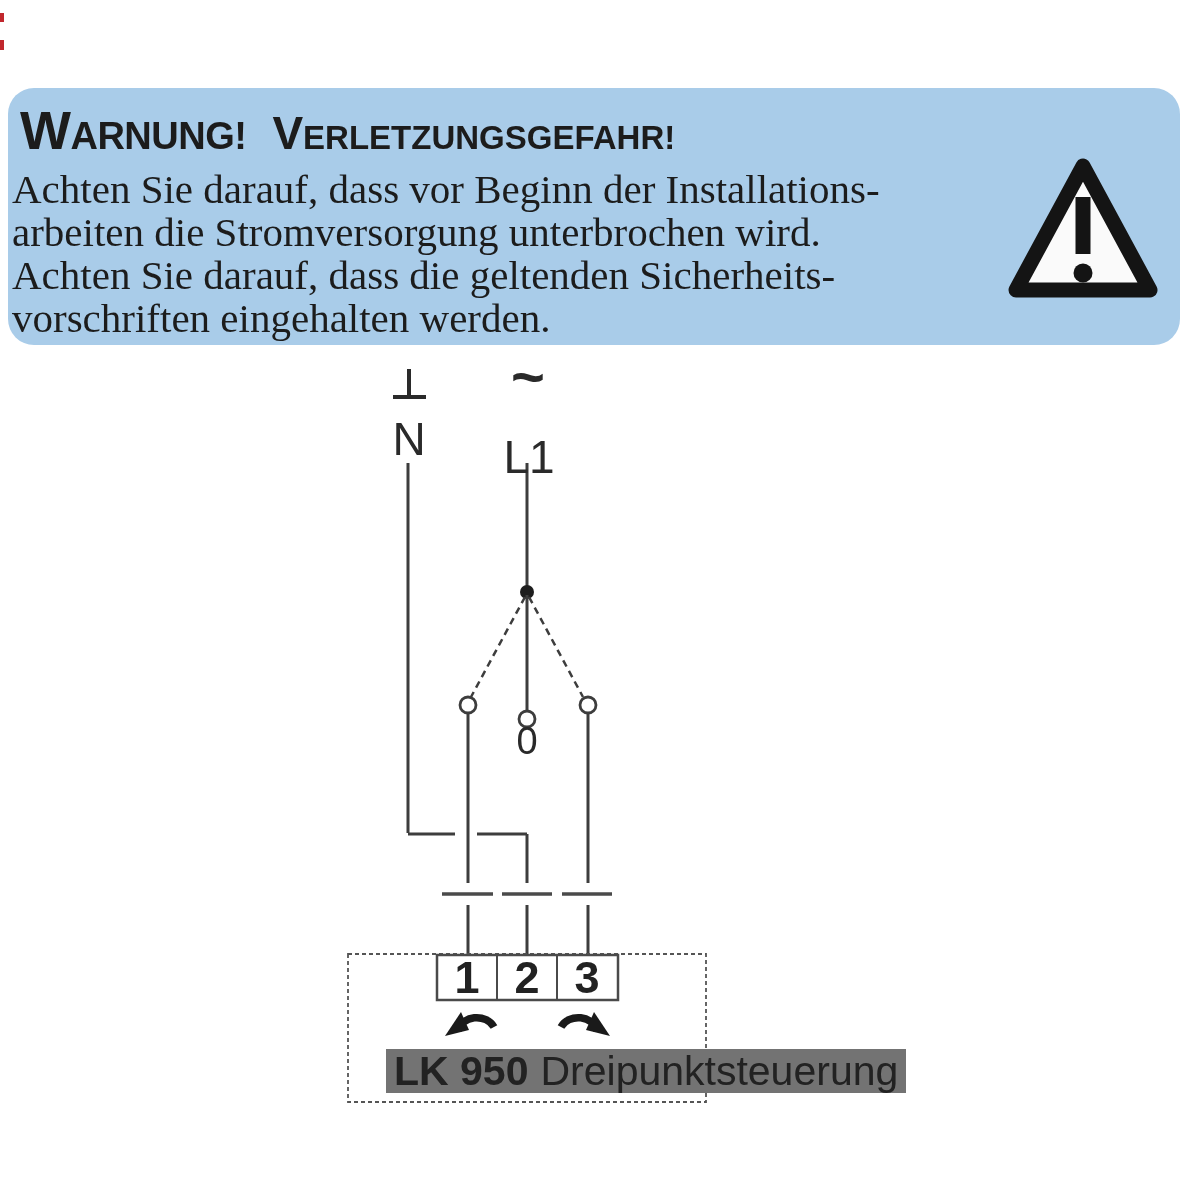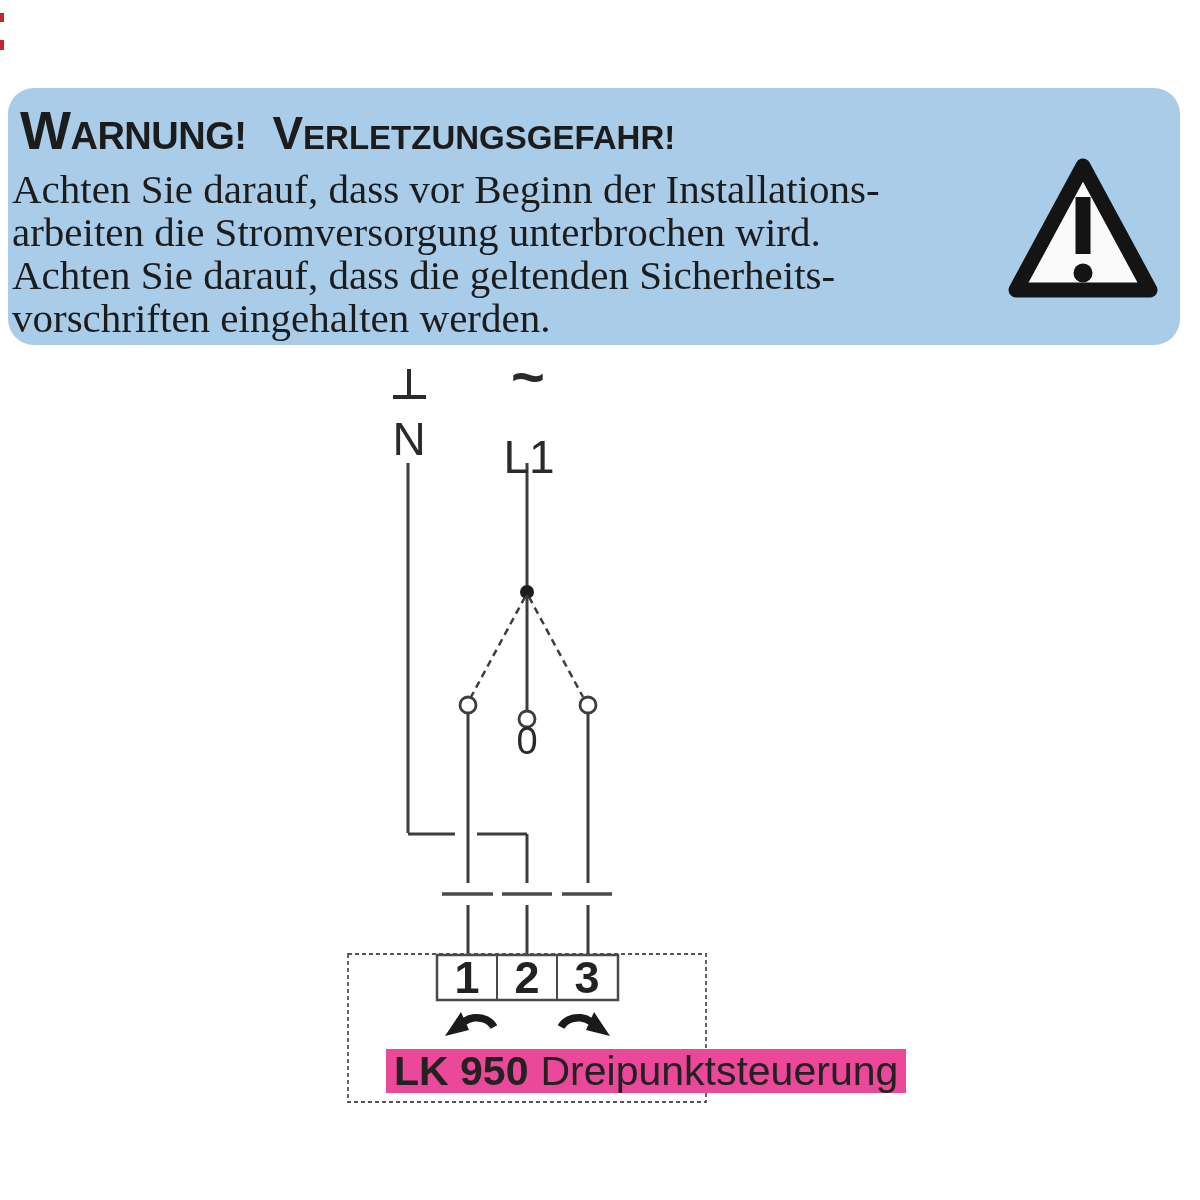--- a/index.html
+++ b/index.html
@@ -23,21 +23,21 @@
 
   
   .dlabel{z-index:2;text-align:center;color:#2a2a2a;}
   .phase{left:504px;top:348px;width:48px;font-size:58px;font-weight:700;line-height:58px;}
   .lblN{left:389px;top:416px;width:40px;font-size:46px;line-height:46px;}
   .lblL1{left:503px;top:416px;width:52px;font-size:46px;line-height:46px;margin-top:18px;}
   .lbl0{left:509px;top:722px;width:36px;font-size:38px;line-height:38px;}
   .tcell{top:955px;height:45px;width:60px;display:flex;align-items:center;justify-content:center;
          font-size:45px;font-weight:700;z-index:2;color:#222;}
   .t1{left:437px;} .t2{left:497px;} .t3{left:557px;}
-  .dev-label{left:386px;top:1049px;background:#ec4899;padding:0 8px;white-space:nowrap;
+  .dev-label{left:386px;top:1049px;background:#737373;padding:0 8px;white-space:nowrap;
              font-size:41px;line-height:44px;z-index:2;color:#222;}
   .dev-model{font-weight:700;}
   .dev-name{font-weight:400;margin-left:12px;}
 
   svg.layer{position:absolute;left:0;top:0;z-index:1;}
 </style>
 </head>
 <body>
 
 <div class="canvas">

